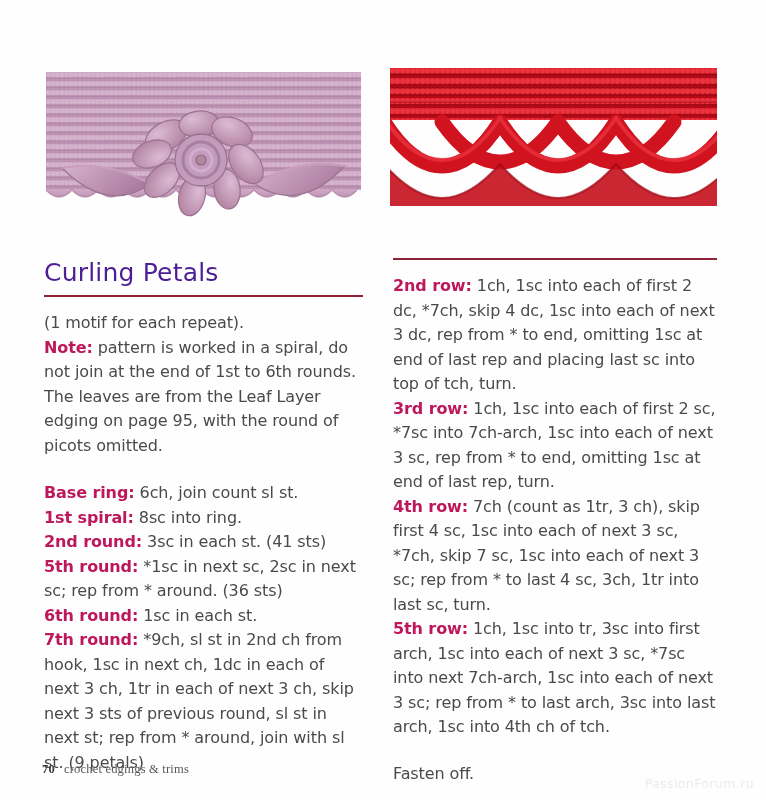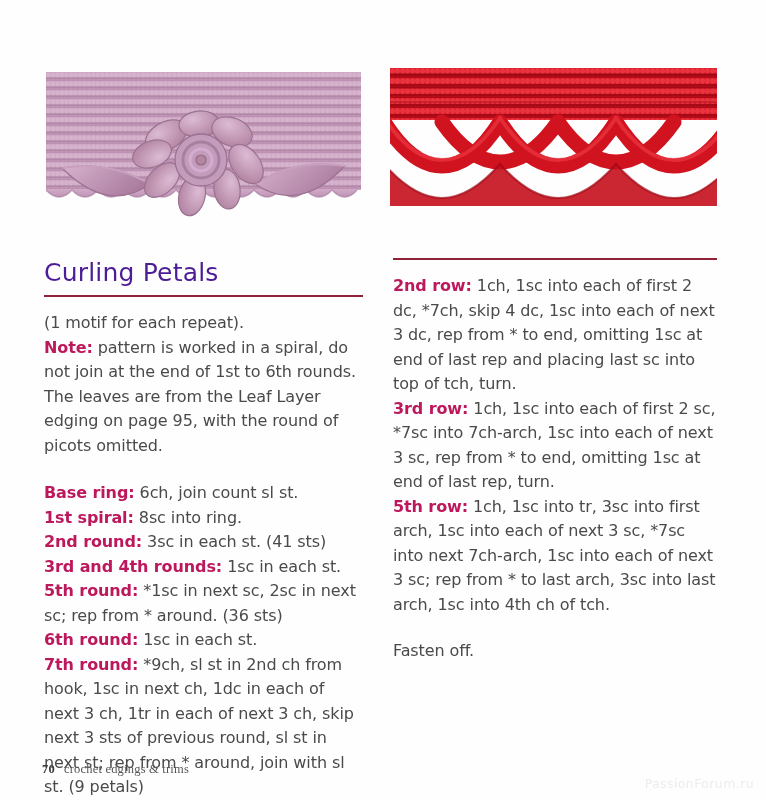--- a/index.html
+++ b/index.html
@@ -219,21 +219,20 @@
       <p class="para">(1 motif for each repeat).</p>
 
       <p class="para"><span class="lbl">Note:</span><span> pattern is worked in a spiral, do not join at the end of 1st to 6th rounds. The leaves are from the Leaf Layer edging on page 95, with the round of picots omitted.</span></p>
 
       <p class="para gap"><span class="lbl">Base ring:</span><span> 6ch, join count sl st.</span></p>
 
       <p class="para"><span class="lbl">1st spiral:</span><span> 8sc into ring.</span></p>
 
       <p class="para"><span class="lbl">2nd round:</span><span> 3sc in each st. (41 sts)</span></p>
 
-      <p class="para"><span class="lbl">3rd and 4th rounds:</span><span> 1sc in each st.</span></p>
 
       <p class="para"><span class="lbl">5th round:</span><span> *1sc in next sc, 2sc in next sc; rep from * around. (36 sts)</span></p>
 
       <p class="para"><span class="lbl">6th round:</span><span> 1sc in each st.</span></p>
 
       <p class="para"><span class="lbl">7th round:</span><span> *9ch, sl st in 2nd ch from hook, 1sc in next ch, 1dc in each of next 3 ch, 1tr in each of next 3 ch, skip next 3 sts of previous round, sl st in next st; rep from * around, join with sl st. (9 petals)</span></p>
 
       <p class="para gap-sm">Fasten off.</p>
     </div>
   </div>
@@ -241,20 +240,21 @@
   <div class="col" id="col-right">
     <div class="rule"></div>
 
     <div class="body-text">
 
 
       <p class="para"><span class="lbl">2nd row:</span><span> 1ch, 1sc into each of first 2 dc, *7ch, skip 4 dc, 1sc into each of next 3 dc, rep from * to end, omitting 1sc at end of last rep and placing last sc into top of tch, turn.</span></p>
 
       <p class="para"><span class="lbl">3rd row:</span><span> 1ch, 1sc into each of first 2 sc, *7sc into 7ch-arch, 1sc into each of next 3 sc, rep from * to end, omitting 1sc at end of last rep, turn.</span></p>
 
+      <p class="para"><span class="lbl">4th row:</span><span> 7ch (count as 1tr, 3 ch), skip first 4 sc, 1sc into each of next 3 sc, *7ch, skip 7 sc, 1sc into each of next 3 sc; rep from * to last 4 sc, 3ch, 1tr into last sc, turn.</span></p>
 
       <p class="para"><span class="lbl">5th row:</span><span> 1ch, 1sc into tr, 3sc into first arch, 1sc into each of next 3 sc, *7sc into next 7ch-arch, 1sc into each of next 3 sc; rep from * to last arch, 3sc into last arch, 1sc into 4th ch of tch.</span></p>
 
       <p class="para gap-sm">Fasten off.</p>
     </div>
   </div>
 
   <div id="footer">
     <span class="folio">70</span><span>crochet edgings &amp; trims</span>
   </div>

